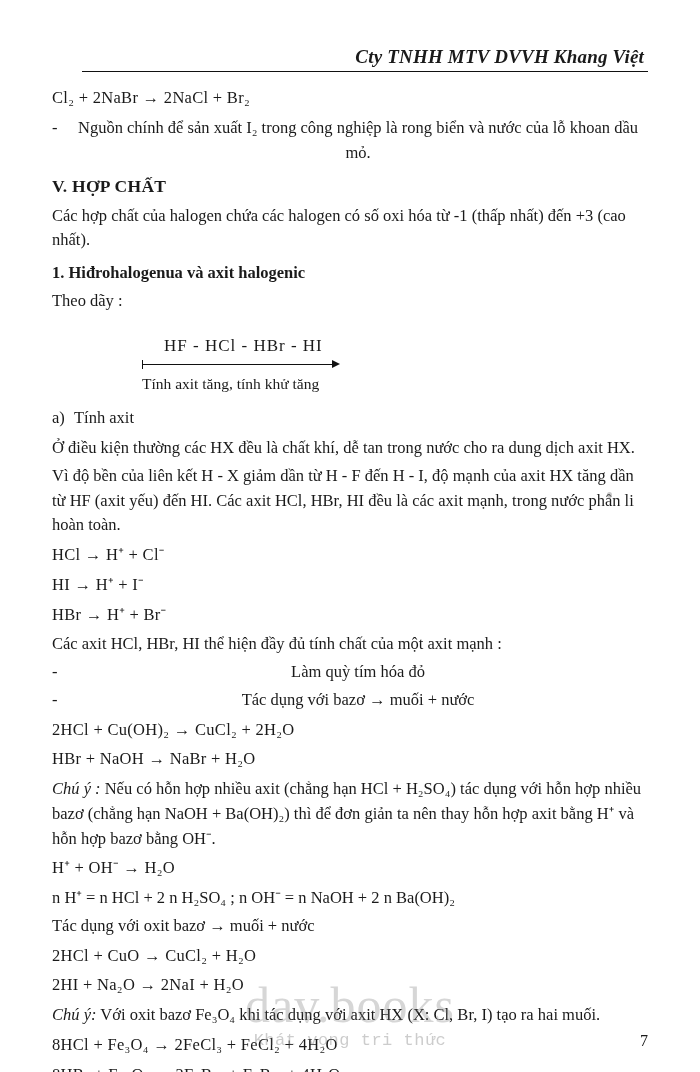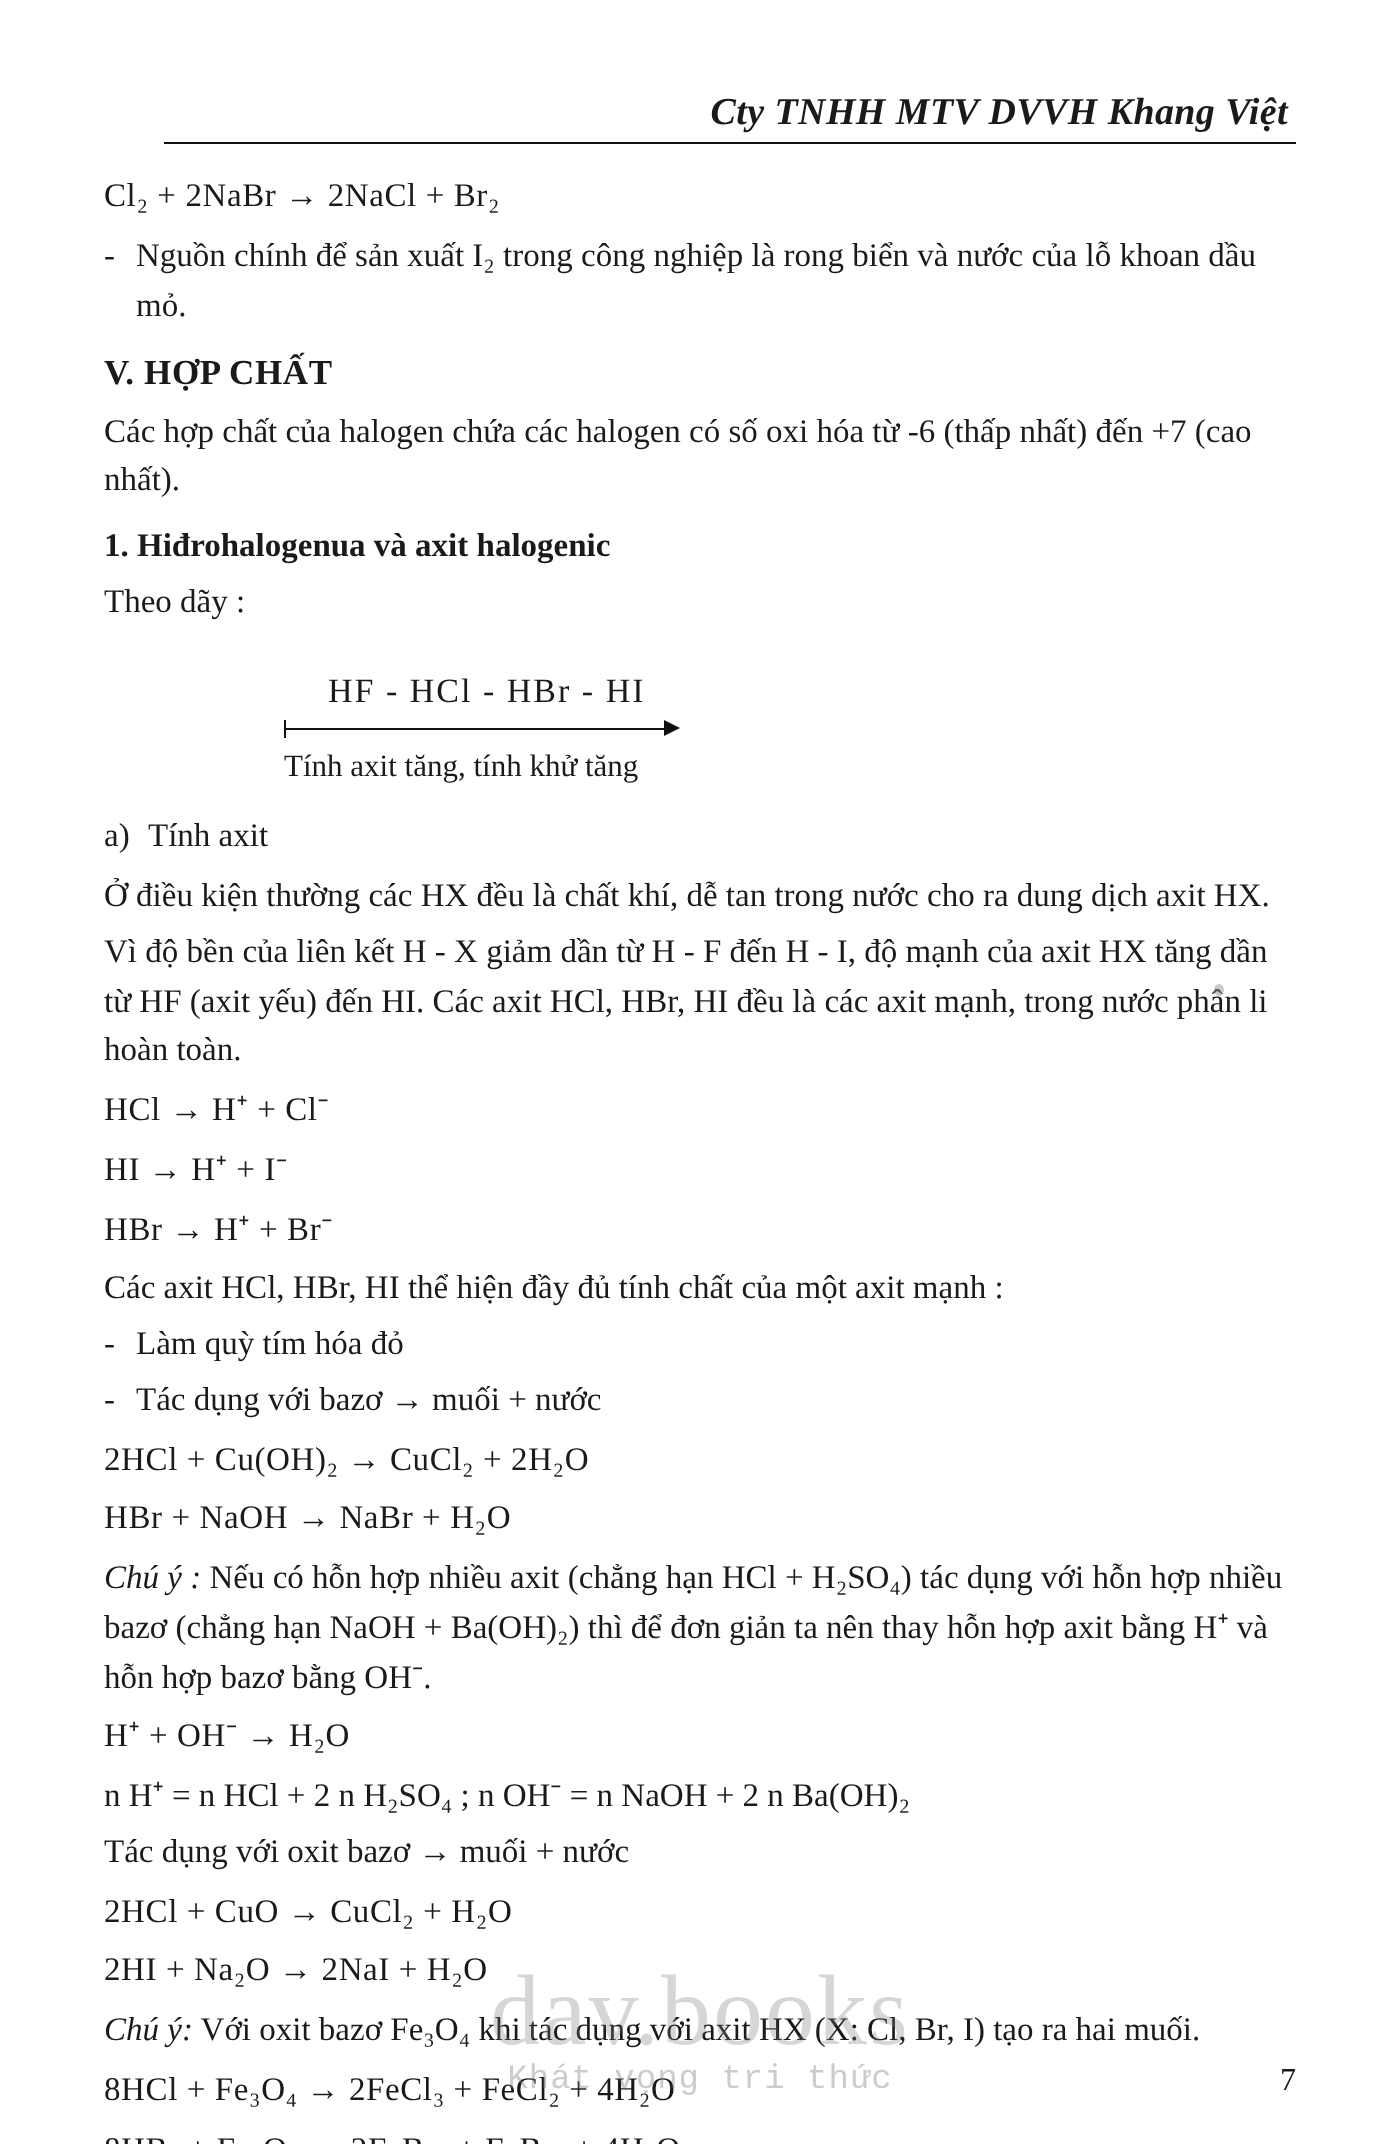--- a/index.html
+++ b/index.html
@@ -49,21 +49,21 @@
   .bullet-row {
     display: flex;
     align-items: flex-start;
     margin: 3px 0;
   }
   .bullet-row .dash {
     width: 16px;
     flex: 0 0 16px;
     text-align: left;
   }
-  .bullet-row .txt { flex: 1; }
+  .bullet-row .txt { flex: 1; text-align: center; }
   .sec-head {
     font-weight: bold;
     font-size: 17.5px;
     margin: 8px 0 4px 0;
     letter-spacing: 0.3px;
   }
   .sub-head {
     font-weight: bold;
     font-size: 16.5px;
     margin: 8px 0 3px 0;
@@ -160,21 +160,21 @@
 
     <div class="row ind2 eqline">Cl₂  + 2NaBr →  2NaCl  + Br₂</div>
 
     <div class="bullet-row ind1">
       <span class="dash">-</span>
       <span class="txt">Nguồn chính để sản xuất I₂ trong công nghiệp là rong biển và nước của lỗ khoan dầu mỏ.</span>
     </div>
 
     <div class="sec-head ind0">V.  HỢP CHẤT</div>
 
-    <div class="para ind2">Các hợp chất của halogen chứa các halogen có số oxi hóa từ -6 (thấp nhất) đến +7 (cao nhất).</div>
+    <div class="para ind2">Các hợp chất của halogen chứa các halogen có số oxi hóa từ -1 (thấp nhất) đến +3 (cao nhất).</div>
 
     <div class="sub-head ind0">1.  Hiđrohalogenua và axit halogenic</div>
 
     <div class="para ind2">Theo dãy :</div>
 
     <div class="arrowbox">
       <div class="line1">HF - HCl - HBr - HI</div>
       <div class="ruler">
         <span class="bar"></span>
         <span class="tick-l"></span>

